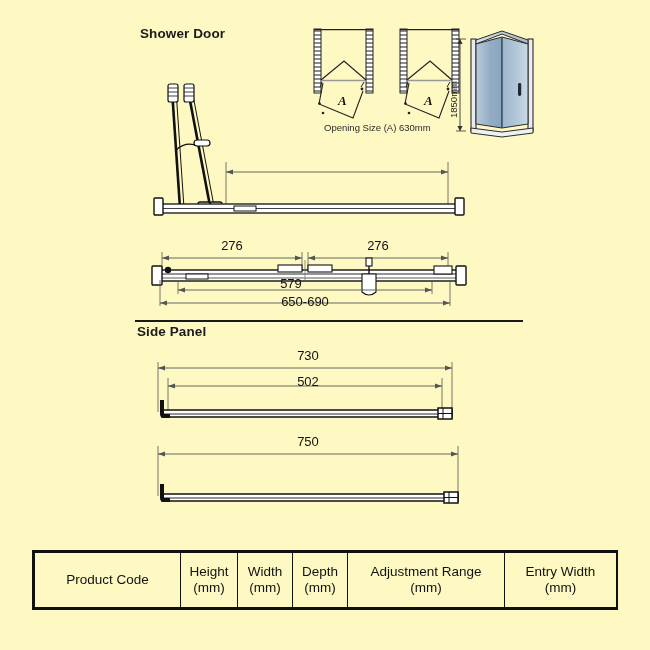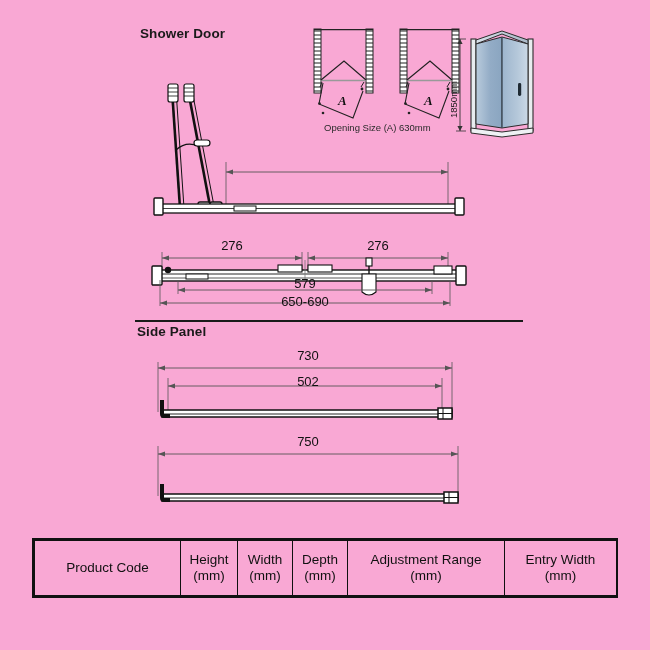--- a/index.html
+++ b/index.html
@@ -4,21 +4,21 @@
 <style>
   html, body {
     margin: 0;
     padding: 0;
     background: #ffffff;
   }
   #page {
     position: relative;
     width: 650px;
     height: 650px;
-    background: #f9a8d4;
+    background: #fef9c3;
     font-family: "Liberation Sans", sans-serif;
     overflow: hidden;
   }
   .abs { position: absolute; }
 
   
   .section-title {
     font-family: "Liberation Sans", sans-serif;
     font-weight: bold;
     font-size: 13.5px;
@@ -68,20 +68,21 @@
     color: #111;
     font-size: 13px;
     line-height: 1.22;
     padding: 3px 2px;
   }
   table.spec .hdr { height: 48px; font-size: 13.5px; }
   table.spec .val { height: 38px; }
   .wrap-table {
     border: 2px solid #111;
     box-sizing: border-box;
+    margin-top: 12px;
   }
   .code-cell { font-size: 12.2px; line-height: 1.2; }
   svg { display: block; overflow: visible; }
 </style>
 </head>
 <body>
 
 <div id="page">
 
   <div class="abs section-title" style="left:140px; top:26px;">Shower Door</div>
@@ -279,21 +280,21 @@
         <line x1="10" y1="34" x2="10" y2="60" stroke="#555" stroke-width="0.8"></line>
         <line x1="300" y1="34" x2="300" y2="60" stroke="#555" stroke-width="0.8"></line>
         <line x1="10" y1="57" x2="300" y2="57" stroke="#555" stroke-width="0.9"></line>
         <path d="M10,57 l7,-2.6 l0,5.2 z" fill="#555"></path>
         <path d="M300,57 l-7,-2.6 l0,5.2 z" fill="#555"></path>
       </g>
     </svg>
   </div>
   <div class="abs dim-text" style="left:192px; top:238px; width:80px;">276</div>
   <div class="abs dim-text" style="left:338px; top:238px; width:80px;">276</div>
-  <div class="abs dim-text" style="left:265px; top:276px; width:80px;">579</div>
+  <div class="abs dim-text" style="left:251px; top:276px; width:80px;">579</div>
   <div class="abs dim-text" style="left:250px; top:294px; width:110px;">650-690</div>
 
   <div class="abs rule" style="left:135px; top:320px; width:388px;"></div>
   <div class="abs section-title" style="left:137px; top:324px;">Side Panel</div>
 
   <div class="abs" style="left:150px; top:356px;">
     <svg width="320" height="70" viewBox="0 0 320 70">
 
       <g>
         <line x1="8" y1="6" x2="8" y2="56" stroke="#555" stroke-width="0.8"></line>

